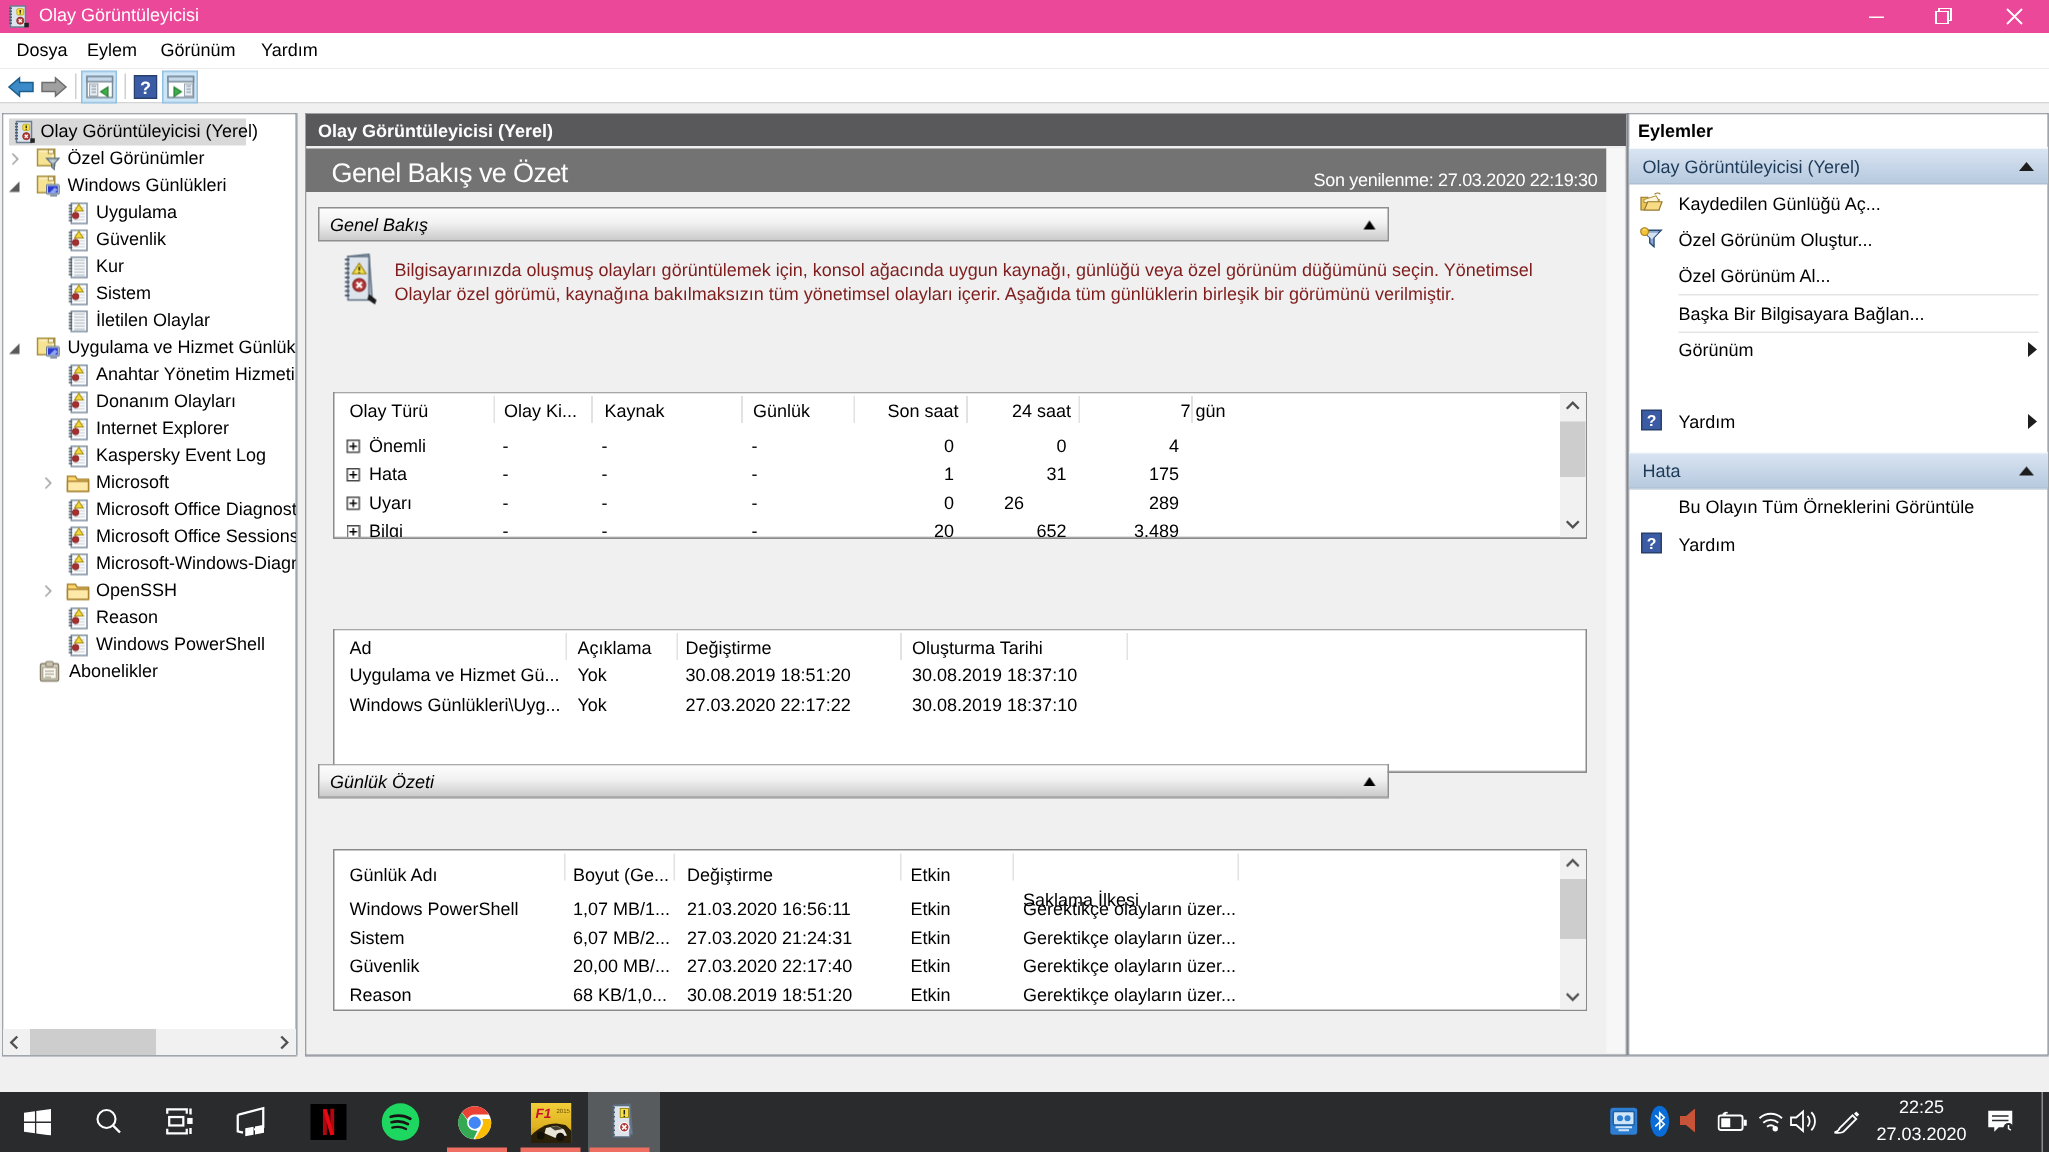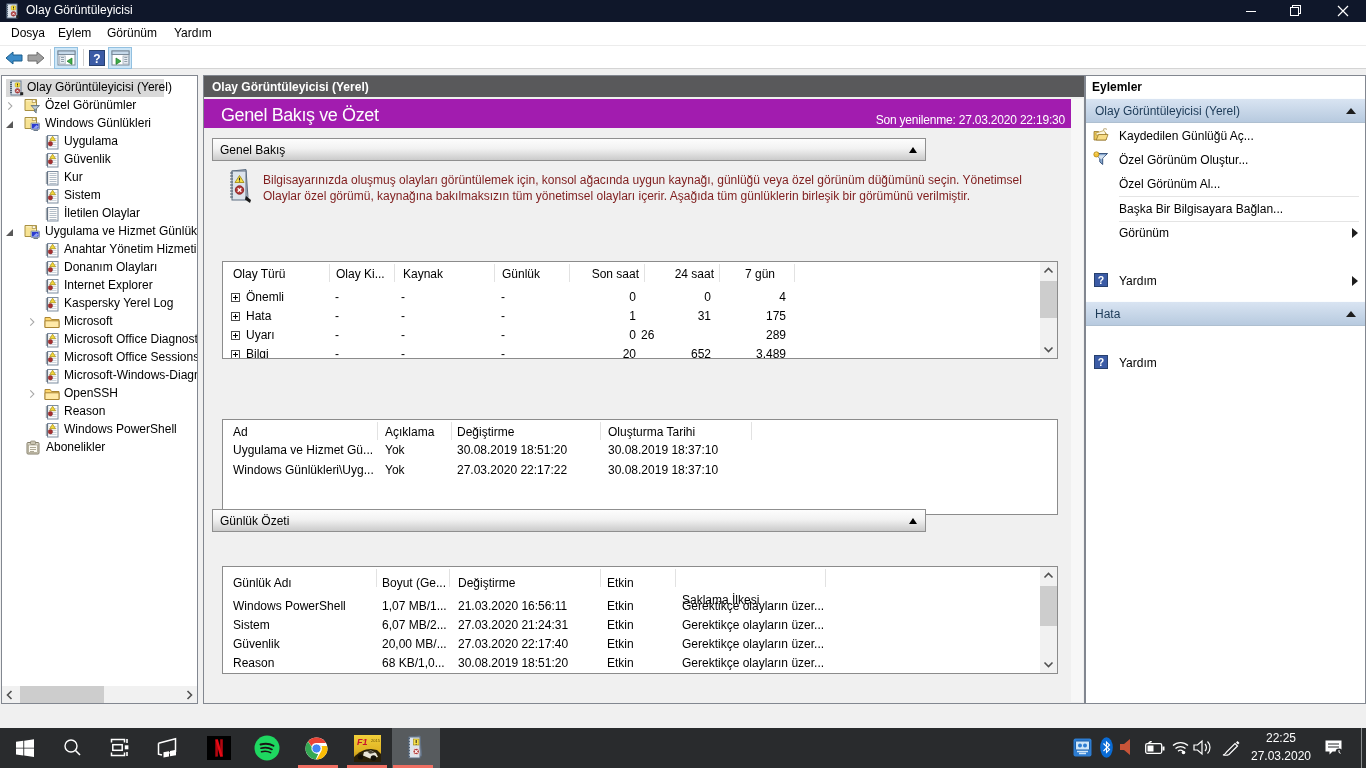--- a/index.html
+++ b/index.html
@@ -2,21 +2,21 @@
 <html><head>
 <meta charset="utf-8">
 <style>
 * { margin:0; padding:0; box-sizing:border-box; }
 html,body { width:1366px; height:768px; overflow:hidden; font-family:"Liberation Sans", sans-serif; }
 body { position:relative; background:#f0f0f0; font-size:12px; color:#000; }
 div,span { will-change:opacity; }
 .abs { position:absolute; }
 
 
-#titlebar { position:absolute; left:0; top:0; width:1366px; height:22px; background:#0f172a; }
+#titlebar { position:absolute; left:0; top:0; width:1366px; height:22px; background:#ec4899; }
 #titlebar .ticon { position:absolute; left:4px; top:3px; width:16px; height:16px; }
 #titlebar .ttext { position:absolute; left:26px; top:3px; color:#fff; font-size:12px; }
 .winbtn { position:absolute; top:0; width:46px; height:22px; color:#fff; }
 #btn-min { left:1228px; } #btn-max { left:1274px; } #btn-close { left:1320px; }
 
 
 #menubar { position:absolute; left:0; top:22px; width:1366px; height:23px; background:#fff; }
 #menubar span { position:absolute; top:4px; font-size:12px; }
 
 
@@ -32,25 +32,25 @@
 
 
 .trow { position:absolute; left:0; width:197px; height:18px; font-size:12px; white-space:nowrap; }
 .trow .lbl { position:absolute; top:1px; }
 .trow .icon16 { position:absolute; top:1px; width:16px; height:16px; }
 .chev { position:absolute; top:5px; width:9px; height:9px; }
 .sel { position:absolute; left:4px; top:0; height:18px; background:#d9d9d9; }
 
 
 #cp-darkbar { position:absolute; left:0; top:0; width:880px; height:21px; background:#59595b; color:#fff; font-weight:bold; font-size:12px; padding:4px 0 0 8px; }
-#cp-grayband { position:absolute; left:0; top:23px; width:867px; height:29px; background:#a21caf;text-align:right; }
+#cp-grayband { position:absolute; left:0; top:23px; width:867px; height:29px; background:#737373;text-align:right; }
 #cp-grayband .big { position:absolute; left:17px; top:6px; font-size:18px; letter-spacing:-0.4px; color:#fdfdfd; }
 #cp-grayband .ref { position:absolute; right:6px; bottom:1px; font-size:12px; letter-spacing:-0.2px; color:#fff; }
 #cp-scrollstrip { position:absolute; left:867px; top:23px; width:12px; height:603px; background:#f7f7f7; }
-.secbar { position:absolute; left:8px; width:714px; height:23px; border:1px solid #8f8f8f; background:linear-gradient(#fdfdfd,#f2f2f2 45%,#cbcbcb); font-size:12px; }
+.secbar { position:absolute; left:8px; width:714px; height:23px; border:1px solid #8f8f8f; background:linear-gradient(#fdfdfd,#f2f2f2 45%,#cbcbcb); font-size:12px;font-style:italic; }
 .secbar .t { position:absolute; left:7px; top:4px; }
 .secbar .arr { position:absolute; right:8px; top:8px; width:0; height:0; border-left:4px solid transparent; border-right:4px solid transparent; border-bottom:6px solid #000; }
 .secbar .arrbox { position:absolute; right:5px; top:3px; width:14px; height:14px; border:1px solid #222; background:#fff; }
 .secbar .arrbox .arr2 { position:absolute; left:3px; top:4px; width:0; height:0; border-left:3.5px solid transparent; border-right:3.5px solid transparent; border-bottom:5px solid #000; }
 .dtable { position:absolute; left:18px; background:#fff; border:1px solid #8b8b8b; font-size:12px; overflow:hidden; }
 .dtable .hsep { position:absolute; top:2px; width:1px; height:18px; background:#e2e2e2; }
 .dtable .hcell { position:absolute; top:5px; }
 .dtable .cell { position:absolute; white-space:nowrap; }
 .vsb { position:absolute; right:0; top:0; width:17px; background:#f1f1f1; height:100%; }
 .vsb .up, .vsb .dn { position:absolute; left:0; width:17px; height:17px; }
@@ -277,21 +277,21 @@
   <div class="trow" style="top:201px">
       <svg class="icon16" style="left:42px" viewBox="0 0 16 16">
         <use href="#ic-log"></use>
       </svg>
       <span class="lbl" style="left:62px">Internet Explorer</span>
     </div>
   <div class="trow" style="top:219px">
       <svg class="icon16" style="left:42px" viewBox="0 0 16 16">
         <use href="#ic-log"></use>
       </svg>
-      <span class="lbl" style="left:62px">Kaspersky Yerel Log</span>
+      <span class="lbl" style="left:62px">Kaspersky Event Log</span>
     </div>
   <div class="trow" style="top:237px">
       <svg class="chev" style="left:26px" viewBox="0 0 8 10">
         <use href="#chev-c"></use>
       </svg>
       <svg class="icon16" style="left:42px" viewBox="0 0 16 16">
         <use href="#ic-folder"></use>
       </svg>
       <span class="lbl" style="left:62px">Microsoft</span>
     </div>
@@ -387,41 +387,41 @@
       <div class="hsep" style="left:346px"></div>
       <div class="hsep" style="left:421px"></div>
       <div class="hsep" style="left:496px"></div>
       <div class="hsep" style="left:571px"></div>
     <div class="hcell" style="left:10px">Olay Türü</div>
     <div class="hcell" style="left:113px">Olay Ki...</div>
     <div class="hcell" style="left:180px">Kaynak</div>
     <div class="hcell" style="left:279px">Günlük</div>
     <div class="hcell" style="left:366px;width:50px;text-align:right">Son saat</div>
     <div class="hcell" style="left:441px;width:50px;text-align:right">24 saat</div>
-    <div class="hcell" style="left:512px;width:50px;text-align:center">7 gün</div>
+    <div class="hcell" style="left:544px;width:50px;text-align:right">7 gün</div>
     <div class="cell" style="left:8px;top:28px"><span class="plusbox"></span>Önemli</div>
     <div class="cell" style="left:112px;top:28px">-</div>
       <div class="cell" style="left:178px;top:28px">-</div>
       <div class="cell" style="left:278px;top:28px">-</div>
     <div class="cell" style="left:343px;top:28px;width:70px;text-align:right">0</div>
       <div class="cell" style="left:418px;top:28px;width:70px;text-align:right">0</div>
       <div class="cell" style="left:493px;top:28px;width:70px;text-align:right">4</div>
     <div class="cell" style="left:8px;top:47px"><span class="plusbox"></span>Hata</div>
     <div class="cell" style="left:112px;top:47px">-</div>
       <div class="cell" style="left:178px;top:47px">-</div>
       <div class="cell" style="left:278px;top:47px">-</div>
     <div class="cell" style="left:343px;top:47px;width:70px;text-align:right">1</div>
       <div class="cell" style="left:418px;top:47px;width:70px;text-align:right">31</div>
       <div class="cell" style="left:493px;top:47px;width:70px;text-align:right">175</div>
     <div class="cell" style="left:8px;top:66px"><span class="plusbox"></span>Uyarı</div>
     <div class="cell" style="left:112px;top:66px">-</div>
       <div class="cell" style="left:178px;top:66px">-</div>
       <div class="cell" style="left:278px;top:66px">-</div>
     <div class="cell" style="left:343px;top:66px;width:70px;text-align:right">0</div>
-      <div class="cell" style="left:418px;top:66px;width:70px;text-align:left">26</div>
+      <div class="cell" style="left:418px;top:66px;width:70px;text-align:center">26</div>
       <div class="cell" style="left:493px;top:66px;width:70px;text-align:right">289</div>
     <div class="cell" style="left:8px;top:85px"><span class="plusbox"></span>Bilgi</div>
     <div class="cell" style="left:112px;top:85px">-</div>
       <div class="cell" style="left:178px;top:85px">-</div>
       <div class="cell" style="left:278px;top:85px">-</div>
     <div class="cell" style="left:343px;top:85px;width:70px;text-align:right">20</div>
       <div class="cell" style="left:418px;top:85px;width:70px;text-align:right">652</div>
       <div class="cell" style="left:493px;top:85px;width:70px;text-align:right">3.489</div>
     <div class="vsb">
       <svg class="up" viewBox="0 0 17 17">
@@ -543,20 +543,23 @@
         <rect x="1.5" y="1.5" width="13" height="13" fill="#3b5ba5" stroke="#27406e"></rect>
         <text x="8" y="12" font-size="10.5" font-weight="bold" fill="#fff" text-anchor="middle" font-family="Liberation Sans">?</text>
       </svg>
     <span class="t">Yardım</span>
       <span class="sub"></span>
   </div>
   <div class="rpbar" style="top:225px">
       <span class="t">Hata</span>
       <span class="arr"></span>
     </div>
+  <div class="ritem" style="top:250px">
+      <span class="t">Bu Olayın Tüm Örneklerini Görüntüle</span>
+    </div>
   <div class="ritem" style="top:275px">
     <svg class="ic" viewBox="0 0 16 16">
         <rect x="1.5" y="1.5" width="13" height="13" fill="#3b5ba5" stroke="#27406e"></rect>
         <text x="8" y="12" font-size="10.5" font-weight="bold" fill="#fff" text-anchor="middle" font-family="Liberation Sans">?</text>
       </svg>
     <span class="t">Yardım</span>
   </div>
 </div>
 
 <div id="taskbar">

